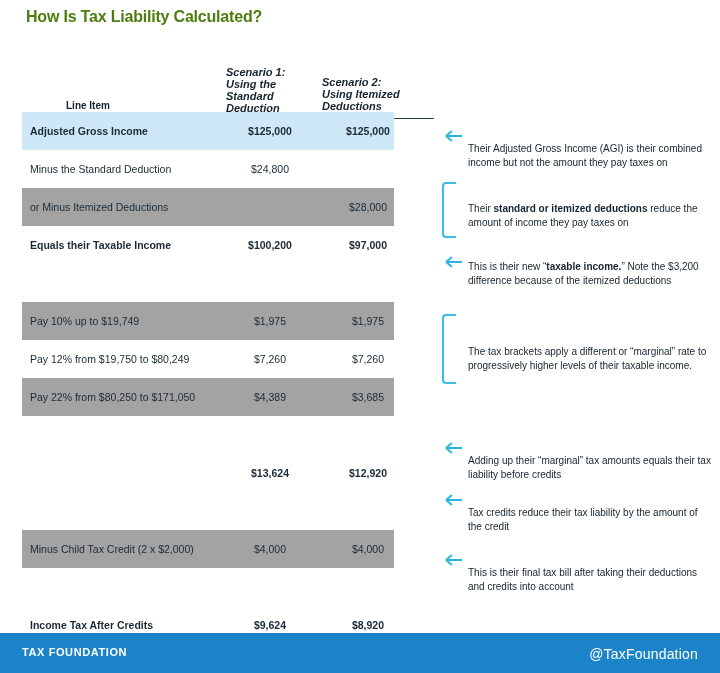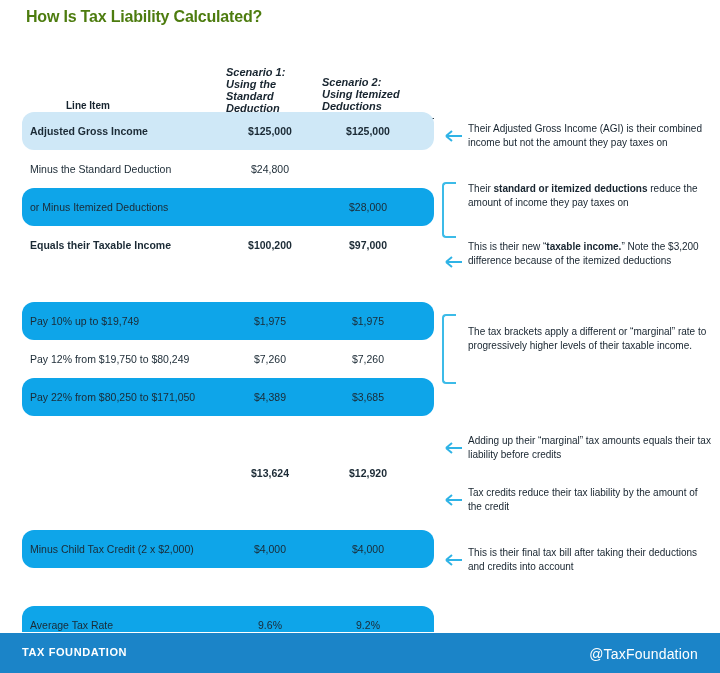--- a/index.html
+++ b/index.html
@@ -68,25 +68,24 @@
     left: 2px;
     top: 56px;
     width: 410px;
     height: 1px;
     background: #2a3b47;
   }
 
   .row {
     position: relative;
     height: 38px;
-    width: 412px;
-    border-radius: 12px;
+    width: 372px;
   }
   .row.shaded { background: #cfe8f7; }
-  .row.pale { background: #0ea5e9; }
+  .row.pale { background: #a3a3a3; }
   .row.spacer { background: transparent; }
   .row .label {
     position: absolute;
     left: 8px;
     top: 50%;
     transform: translateY(-50%);
     font-size: 10.5px;
     line-height: 13px;
   }
   .row .label.bold { font-weight: bold; }
@@ -109,20 +108,21 @@
     top: 62px;
     width: 272px;
   }
   .note {
     position: absolute;
     font-size: 10px;
     line-height: 14px;
     color: #17242f;
     width: 244px;
     left: 28px;
+    margin-top: 20px;
   }
   .note b { font-weight: bold; }
   .arrow {
     position: absolute;
     left: 0px;
     width: 22px;
     height: 12px;
   }
   .arrow svg { display: block; }
   .brace {
@@ -249,20 +249,25 @@
     <div class="row spacer"></div>
 
     <div class="row pale">
       <div class="label">Minus Child Tax Credit (2 x $2,000)</div>
       <div class="v1">$4,000</div>
       <div class="v2">$4,000</div>
     </div>
 
     <div class="row spacer"></div>
 
+    <div class="row">
+      <div class="label bold">Income Tax After Credits</div>
+      <div class="v1 bold">$9,624</div>
+      <div class="v2 bold">$8,920</div>
+    </div>
 
     <div class="row pale">
       <div class="label">Average Tax Rate</div>
       <div class="v1">9.6%</div>
       <div class="v2">9.2%</div>
     </div>
 
   </div>
 
   <div class="notes">

